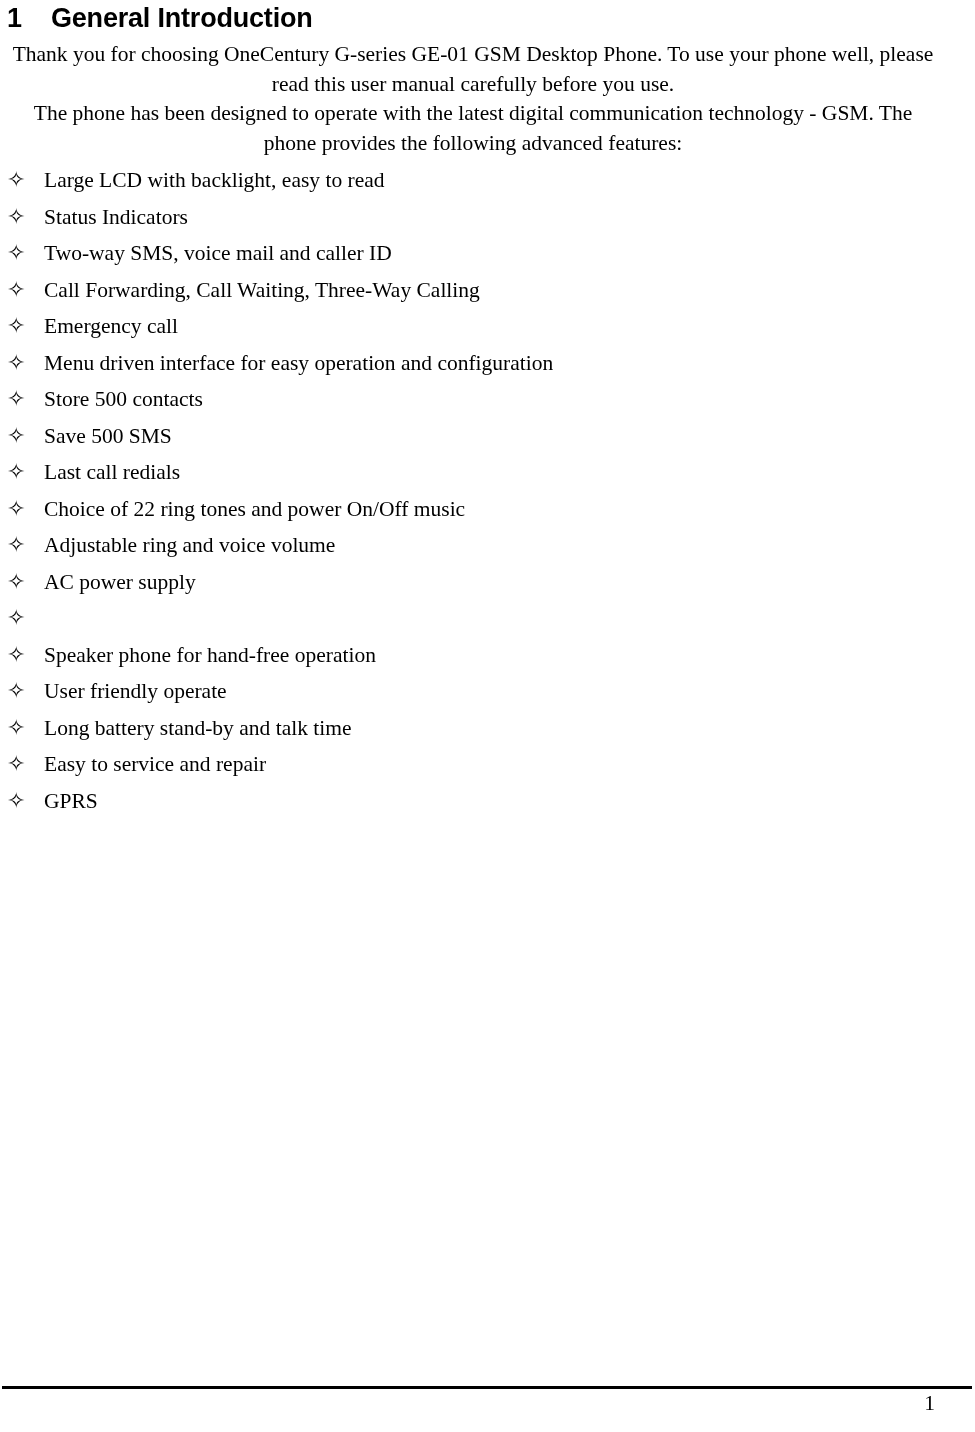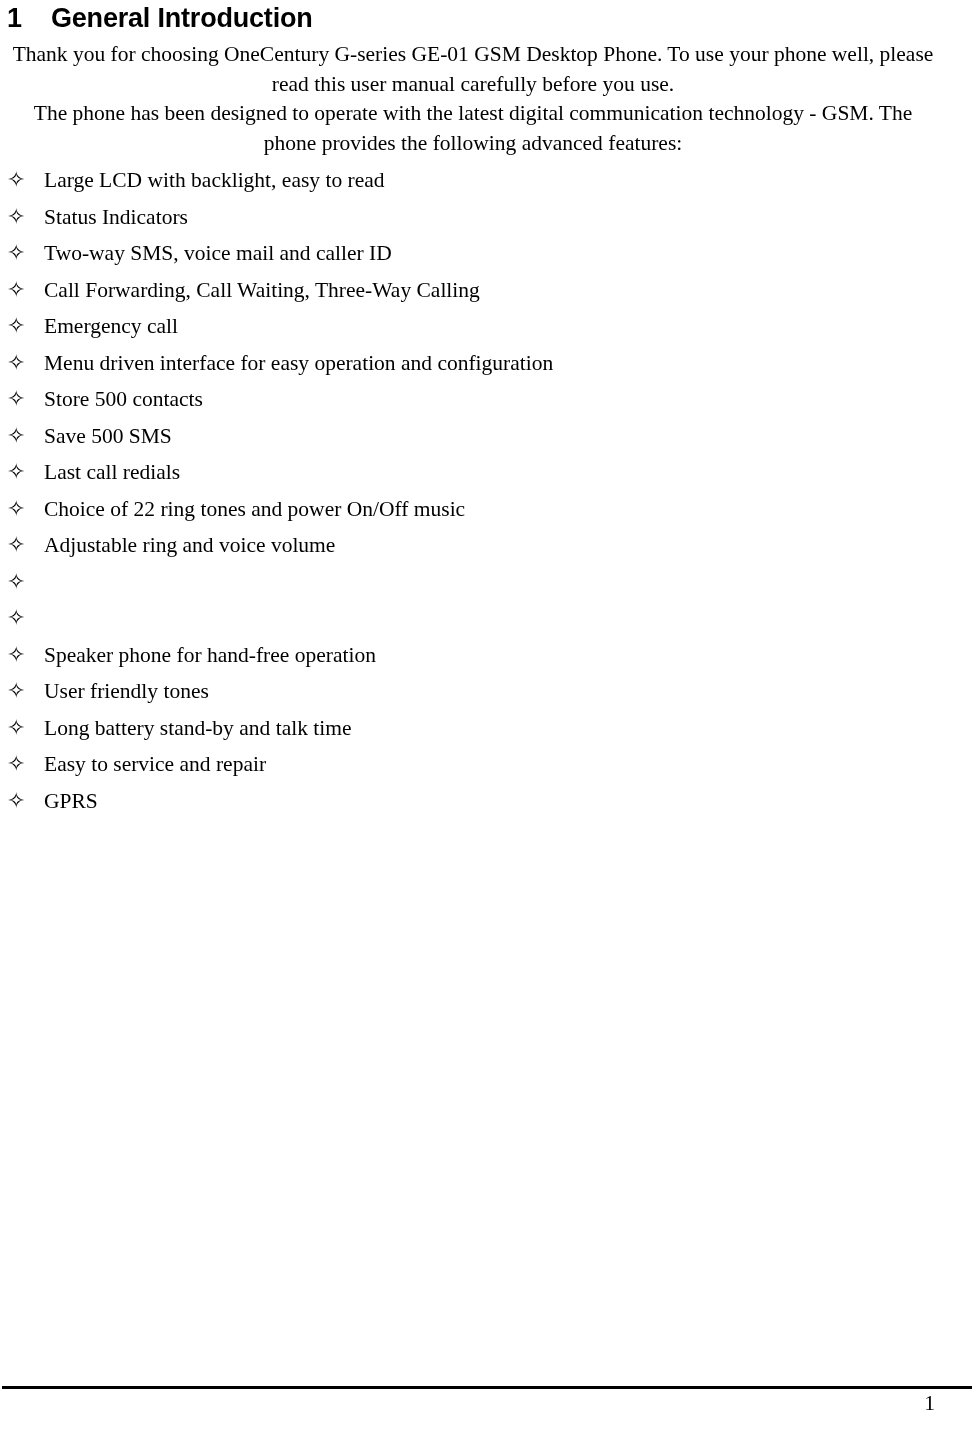--- a/index.html
+++ b/index.html
@@ -164,31 +164,32 @@
       <li class="bullet-item">
         <span class="bullet-glyph">✧</span>
         <span class="bullet-label">Choice of 22 ring tones and power On/Off music</span>
       </li>
       <li class="bullet-item">
         <span class="bullet-glyph">✧</span>
         <span class="bullet-label">Adjustable ring and voice volume</span>
       </li>
       <li class="bullet-item">
         <span class="bullet-glyph">✧</span>
+        <span class="bullet-label">AC power supply</span>
       </li>
       <li class="bullet-item">
         <span class="bullet-glyph">✧</span>
       </li>
       <li class="bullet-item">
         <span class="bullet-glyph">✧</span>
         <span class="bullet-label">Speaker phone for hand-free operation</span>
       </li>
       <li class="bullet-item">
         <span class="bullet-glyph">✧</span>
-        <span class="bullet-label">User friendly tones</span>
+        <span class="bullet-label">User friendly operate</span>
       </li>
       <li class="bullet-item">
         <span class="bullet-glyph">✧</span>
         <span class="bullet-label">Long battery stand-by and talk time</span>
       </li>
       <li class="bullet-item">
         <span class="bullet-glyph">✧</span>
         <span class="bullet-label">Easy to service and repair</span>
       </li>
       <li class="bullet-item">

